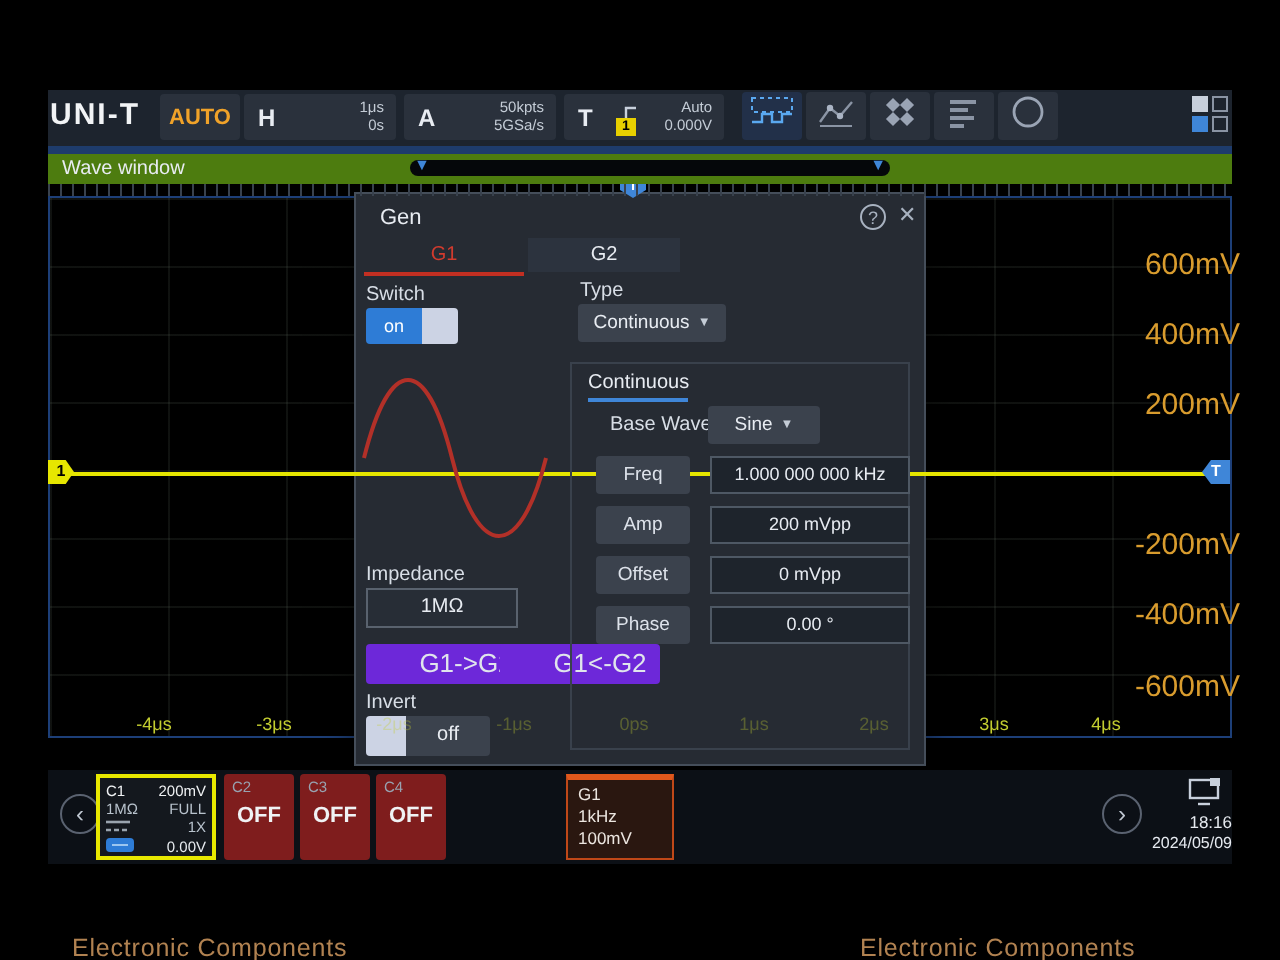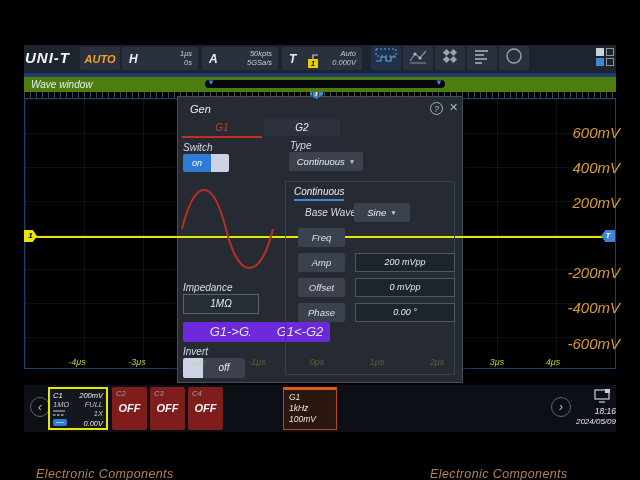--- a/index.html
+++ b/index.html
@@ -1,18 +1,18 @@
 <!DOCTYPE html>
 <html><head>
 <meta charset="utf-8">
 <style>
   html,body{margin:0;padding:0;background:#000;width:640px;height:480px;
     font-family:"Liberation Sans","DejaVu Sans",sans-serif;-webkit-font-smoothing:antialiased;}
   .abs{position:absolute;}
-  #stage{position:absolute;left:0;top:0;width:628px;height:480px;background:#000;overflow:hidden;font-style:italic;}
+  #stage{position:absolute;left:0;top:0;width:628px;height:480px;background:#000;overflow:hidden;}
 
   
   .toolbar{left:24px;top:45px;width:592px;height:29px;background:#1d242e;z-index:20;}
   .brand{left:25px;top:49px;color:#f2f4f6;font-size:15px;font-weight:800;letter-spacing:1px;}
   .ttile{background:#2a313c;border-radius:2px;height:23px;top:47px;}
   .auto{left:80px;width:40px;color:#f0a229;font-weight:bold;font-size:11px;
         display:flex;align-items:center;justify-content:center;}
   .big-letter{color:#e8ecf2;font-weight:bold;font-size:12px;position:absolute;left:7px;top:5px;}
   .tcol{position:absolute;right:6px;top:3px;text-align:right;color:#c4ccd6;font-size:7.5px;line-height:8.5px;}
   .trg-slope{position:absolute;left:26px;top:2px;}
@@ -293,20 +293,21 @@
     <span class="flabel" style="left:116px;top:89px;color:#e8ecf2">Continuous</span>
     <span class="sec-underline"></span>
 
     <span class="flabel" style="left:127px;top:110px">Base Wave</span>
     <span class="dd" style="left:176px;top:106px;width:56px">
       <span>Sine</span>
       <span class="arrow">▼</span>
     </span>
 
     <span class="prow-label" style="top:131px">Freq</span>
+    <span class="prow-value" style="top:131px">1.000 000 000 kHz</span>
     <span class="prow-label" style="top:156px">Amp</span>
     <span class="prow-value" style="top:156px">200 mVpp</span>
     <span class="prow-label" style="top:181px">Offset</span>
     <span class="prow-value" style="top:181px">0 mVpp</span>
     <span class="prow-label" style="top:206px">Phase</span>
     <span class="prow-value" style="top:206px">0.00 °</span>
   </div>
 
   <div class="abs bbar">
     <span class="chev" style="left:6px;top:12px">‹</span>

